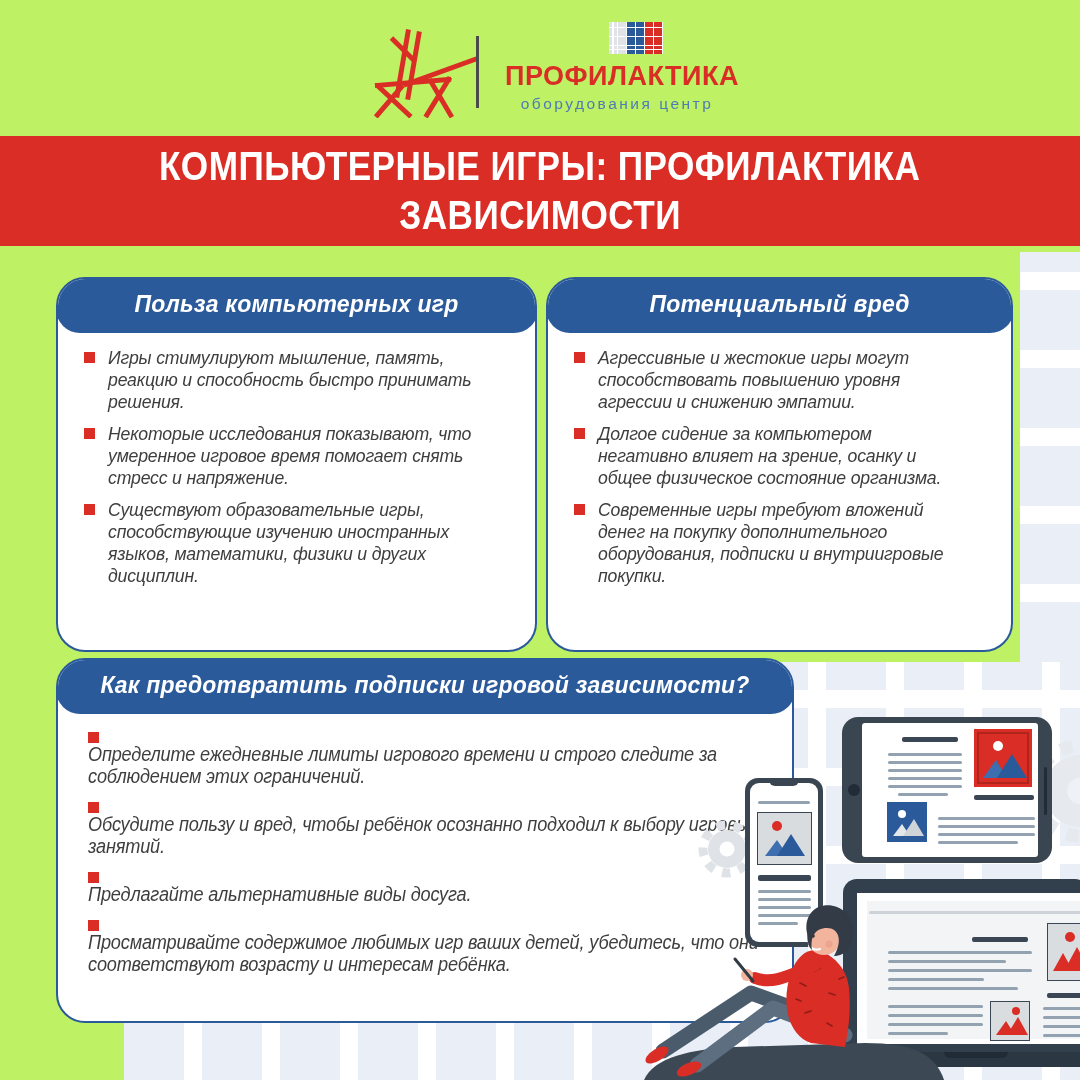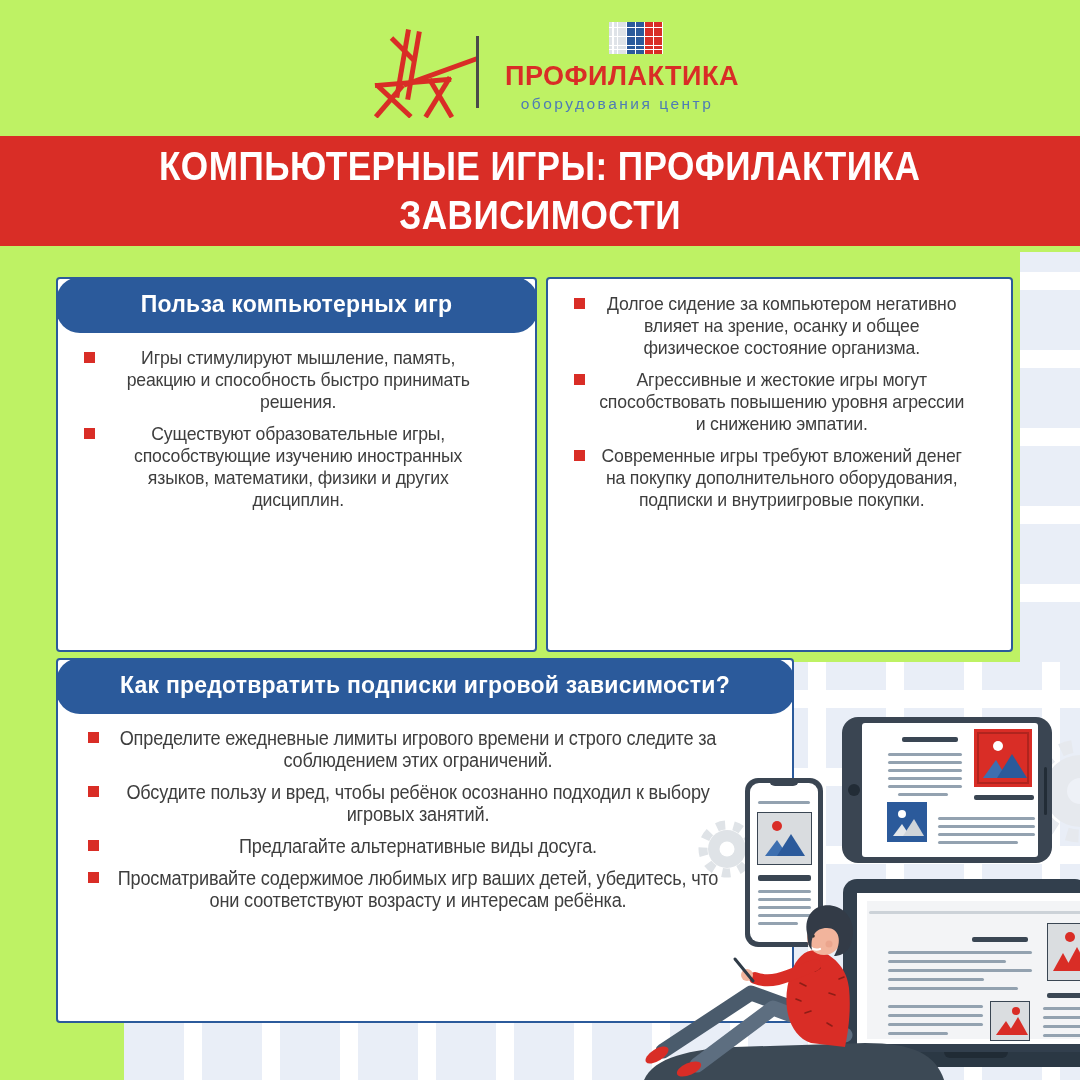--- a/index.html
+++ b/index.html
@@ -26,34 +26,34 @@
   .logo-title{font-size:27px;font-weight:800;letter-spacing:.5px;color:#d92d26;}
   .logo-subtitle{font-size:15.5px;letter-spacing:2.5px;color:#4e7bb5;margin-top:3px;}
 
   
   .banner{position:absolute;left:0;top:136px;width:1080px;height:110px;background:#d92d26;
           display:flex;flex-direction:column;align-items:center;justify-content:center;}
   .banner .line{color:#fff;font-weight:800;font-size:40px;line-height:49px;letter-spacing:.5px;
           transform:scaleX(.88);white-space:nowrap;}
 
   
-  .card{position:absolute;background:#fff;border:2.5px solid #2b5a9b;border-radius:4px;overflow:hidden;}
+  .card{position:absolute;background:#fff;border:2.5px solid #2b5a9b;border-radius:29px;overflow:hidden;font-style:italic;}
   #card-benefits{left:56px;top:277px;width:477px;height:371px;}
   #card-harm{left:546px;top:277px;width:463px;height:371px;}
   #card-prevention{left:56px;top:658px;width:734px;height:361px;}
   .card-head{height:56px;margin:-2.5px -2.5px 0 -2.5px;background:#2b5a9b;border-radius:24px;
              display:flex;align-items:center;justify-content:center;
              color:#fff;font-weight:700;font-size:23px;letter-spacing:.2px;}
   .card-body{padding:14px 18px 0 26px;}
-  .item{display:flex;margin-bottom:10px;text-align:center;}
+  .item{display:flex;margin-bottom:10px;}
   .item .sq{flex:none;width:11px;height:11px;background:#d92d26;margin:5px 13px 0 0;}
   .item .tx{font-size:19px;line-height:22px;color:#3e3e3e;letter-spacing:-.2px;
             transform:scaleX(.93);transform-origin:0 0;width:107%;}
   #card-prevention .card-body{padding:13px 22px 0 30px;}
-  #card-prevention .item{margin-bottom:10px;}
+  #card-prevention .item{margin-bottom:10px;flex-direction:column;}
   #card-prevention .tx{font-size:19.5px;line-height:22px;}
 
   
   .tl{position:absolute;height:2.5px;background:#93a2b0;border-radius:2px;}
   .hb{position:absolute;height:5px;background:#3a4653;border-radius:2px;}
   .ph{position:absolute;}
   .gear{position:absolute;}
 
   #tablet{position:absolute;left:842px;top:717px;width:210px;height:146px;
           background:#3a4552;border-radius:16px;}
@@ -111,34 +111,39 @@
 
   <div class="card" id="card-benefits">
     <div class="card-head">Польза компьютерных игр</div>
     <div class="card-body">
       <div class="item">
           <span class="sq"></span>
           <span class="tx">Игры стимулируют мышление, память, реакцию и способность быстро принимать решения.</span>
         </div>
       <div class="item">
           <span class="sq"></span>
+          <span class="tx">Некоторые исследования показывают, что умеренное игровое время помогает снять стресс и напряжение.</span>
+        </div>
+      <div class="item">
+          <span class="sq"></span>
           <span class="tx">Существуют образовательные игры, способствующие изучению иностранных языков, математики, физики и других дисциплин.</span>
         </div>
     </div>
   </div>
 
   <div class="card" id="card-harm">
+    <div class="card-head">Потенциальный вред</div>
     <div class="card-body">
       <div class="item">
           <span class="sq"></span>
+          <span class="tx">Агрессивные и жестокие игры могут способствовать повышению уровня агрессии и снижению эмпатии.</span>
+        </div>
+      <div class="item">
+          <span class="sq"></span>
           <span class="tx">Долгое сидение за компьютером негативно влияет на зрение, осанку и общее физическое состояние организма.</span>
-        </div>
-      <div class="item">
-          <span class="sq"></span>
-          <span class="tx">Агрессивные и жестокие игры могут способствовать повышению уровня агрессии и снижению эмпатии.</span>
         </div>
       <div class="item">
           <span class="sq"></span>
           <span class="tx">Современные игры требуют вложений денег на покупку дополнительного оборудования, подписки и внутриигровые покупки.</span>
         </div>
     </div>
   </div>
 
   <div class="card" id="card-prevention">
     <div class="card-head">Как предотвратить подписки игровой зависимости?</div>

